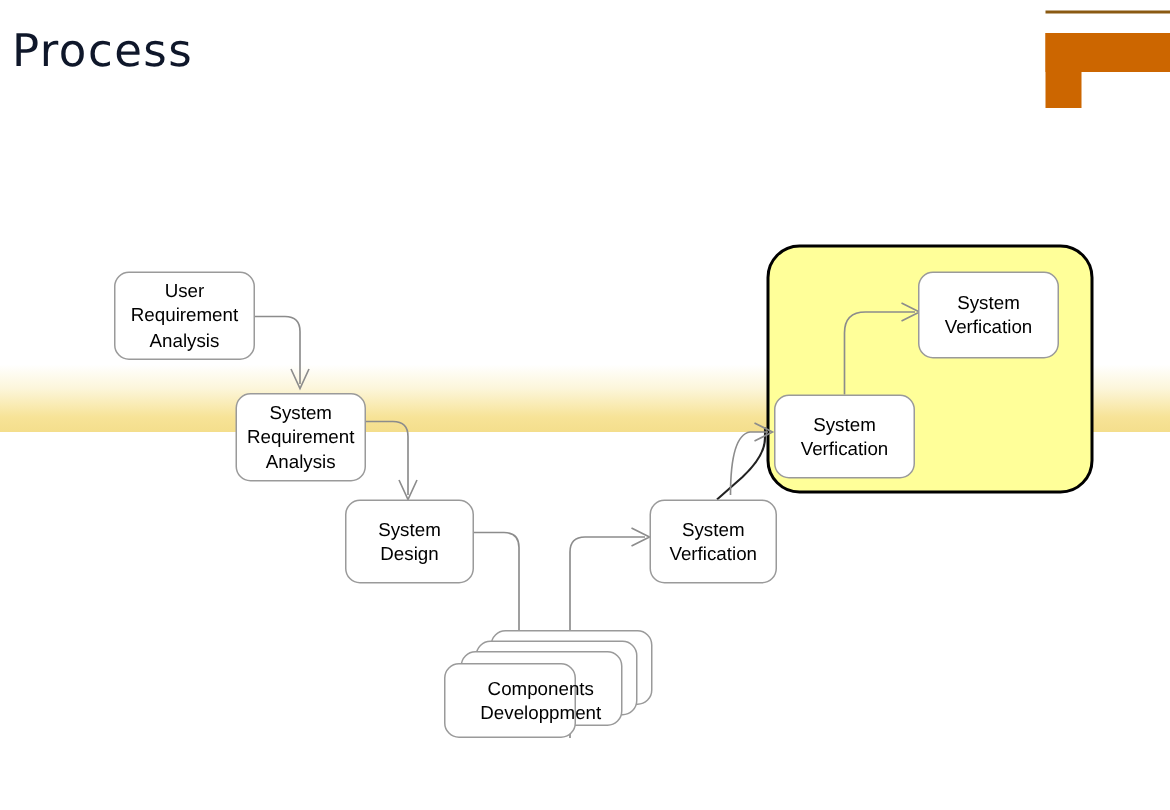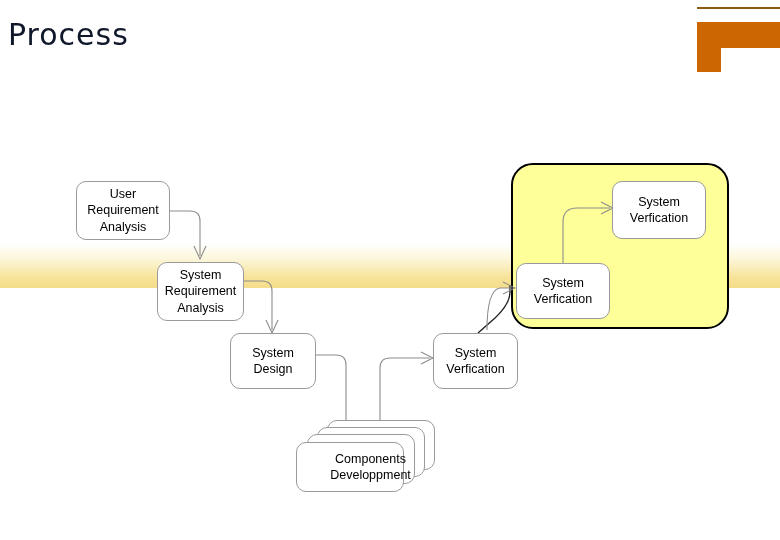--- a/index.html
+++ b/index.html
@@ -73,21 +73,21 @@
   
   .stack{position:absolute;z-index:6;}
   .stack .card{
     position:absolute;
     background:#ffffff;border:1px solid #9a9a9a;border-radius:10px;
     box-sizing:border-box;
   }
   .stack .card.c4{left:31px;top:0px;  width:108px;height:50px;}
   .stack .card.c3{left:21px;top:7px;  width:108px;height:50px;}
   .stack .card.c2{left:11px;top:14px; width:108px;height:50px;}
-  .stack .card.c1{left:0px; top:22px; width:108px;height:50px;
+  .stack .card.c1{left:0px; top:22px; width:88px;height:50px;
     display:flex;align-items:center;justify-content:center;text-align:center;
     font-size:12.5px;line-height:1.32;color:#000;padding-left:41px;}
 
   
   .links{position:absolute;left:0;top:0;width:780px;height:540px;z-index:5;}
   .links path{fill:none;stroke:#8c8c8c;stroke-width:1.1;}
   .links path.dark{stroke:#222222;stroke-width:1.4;}
   .links polyline.head{fill:none;stroke:#8c8c8c;stroke-width:1.1;}
 </style>
 </head>

